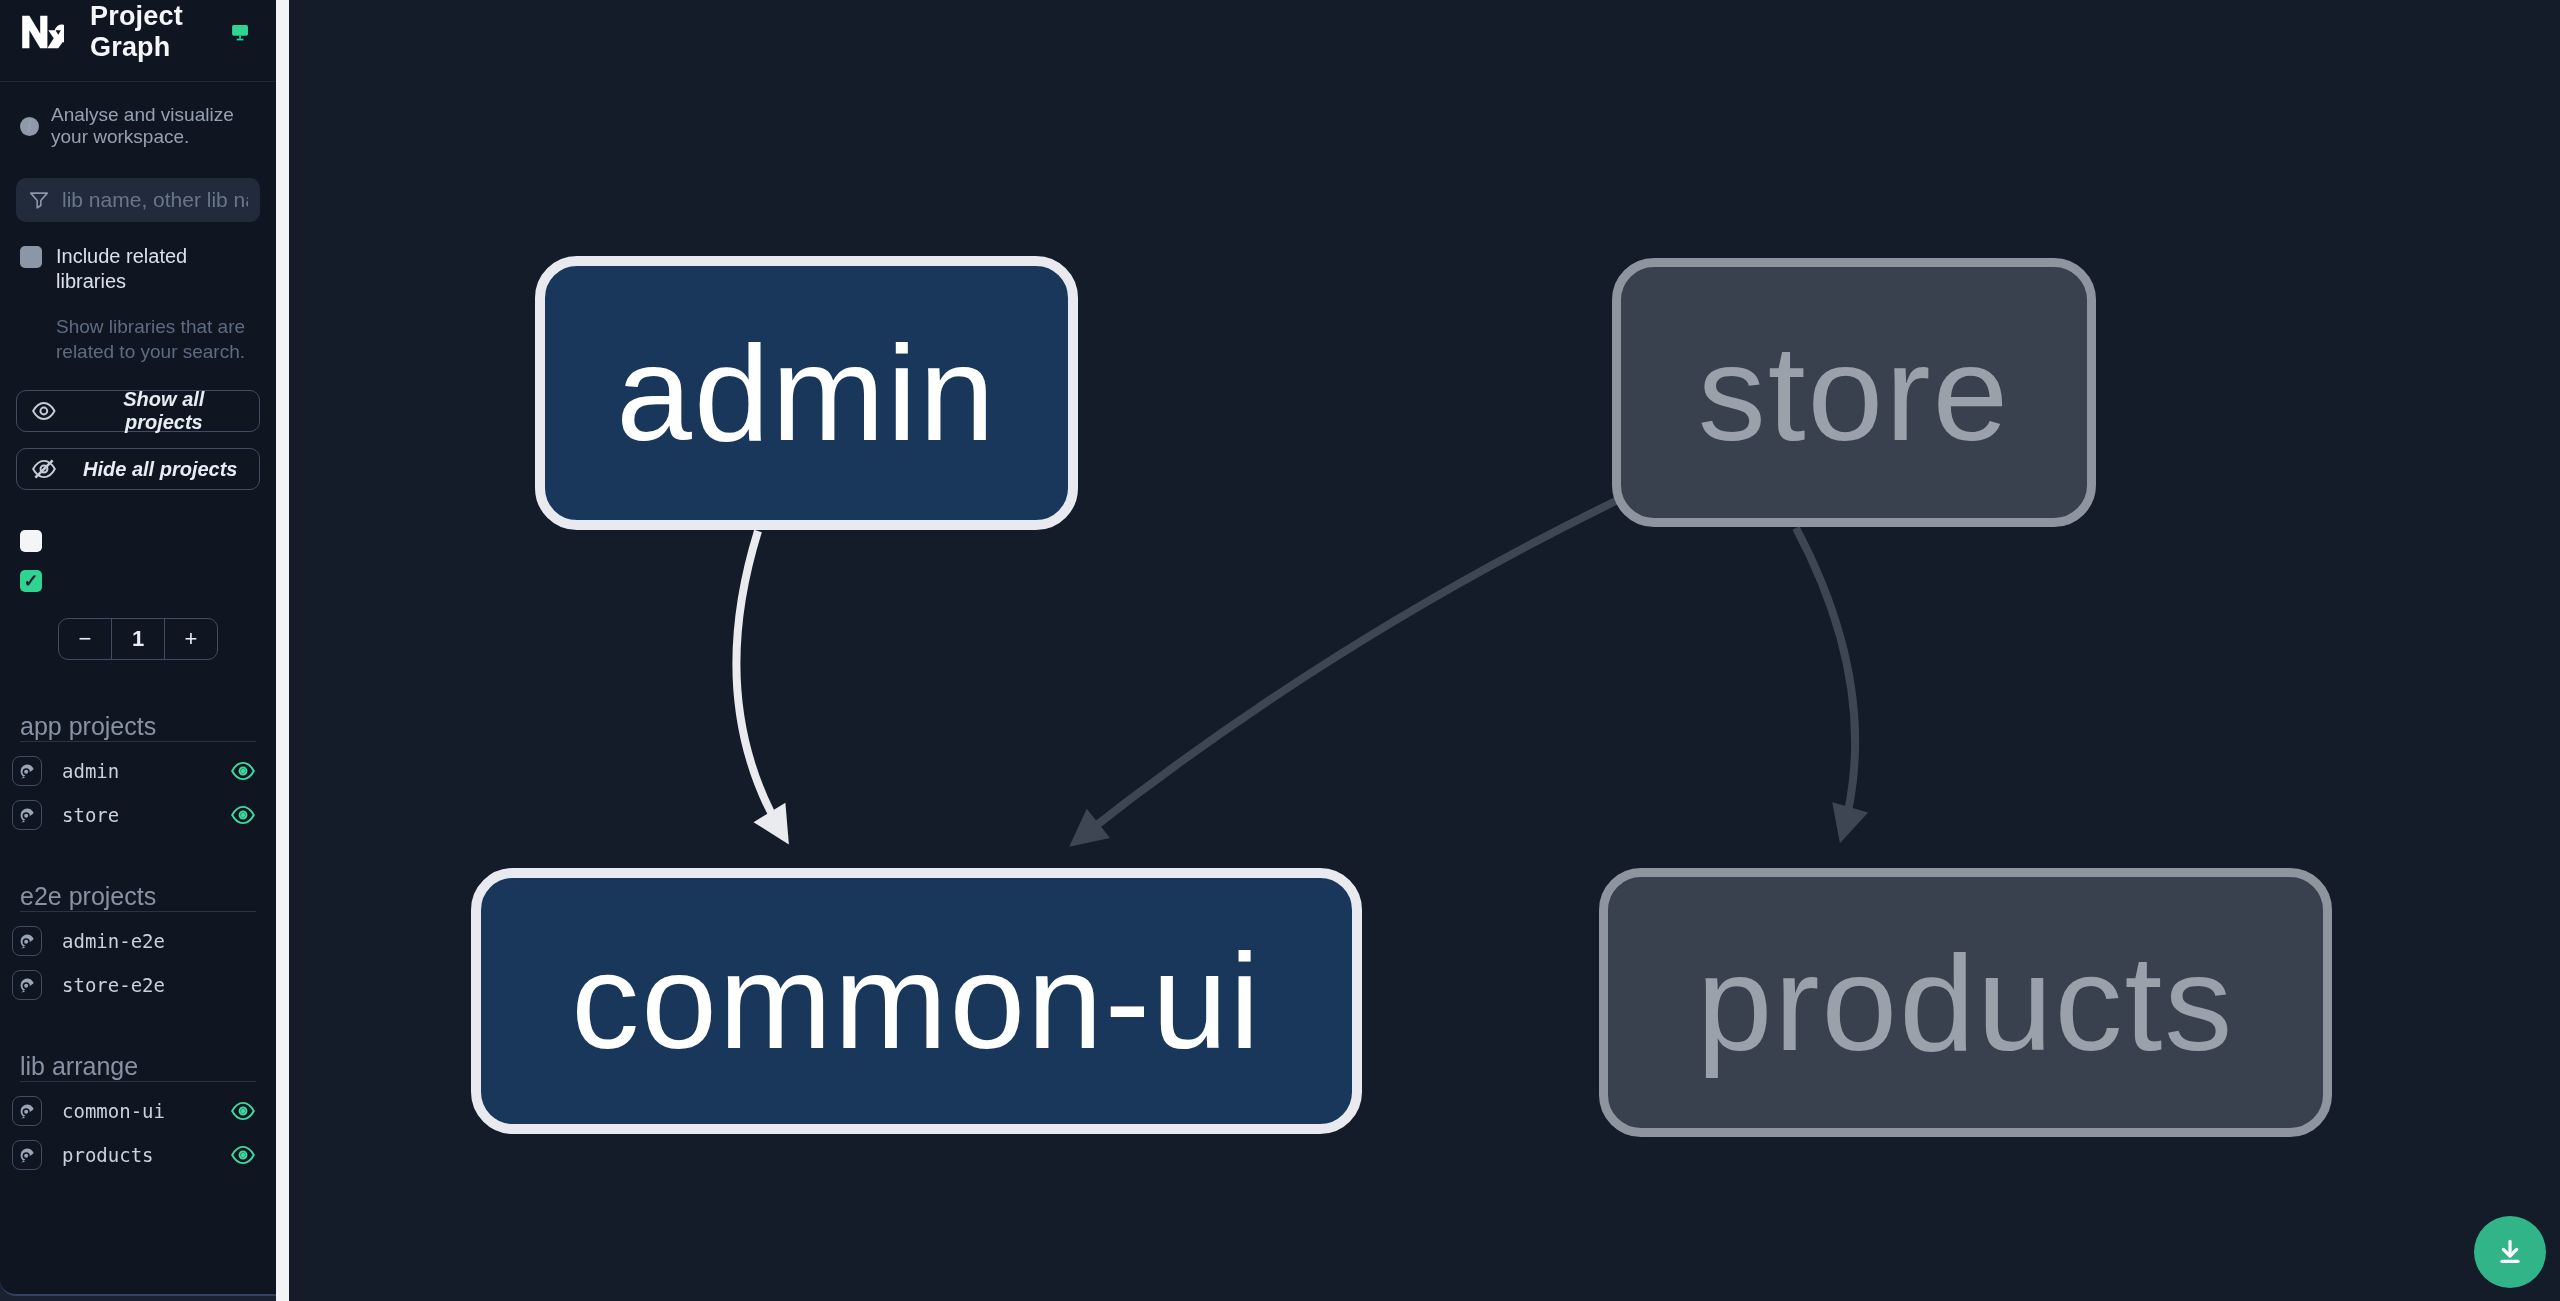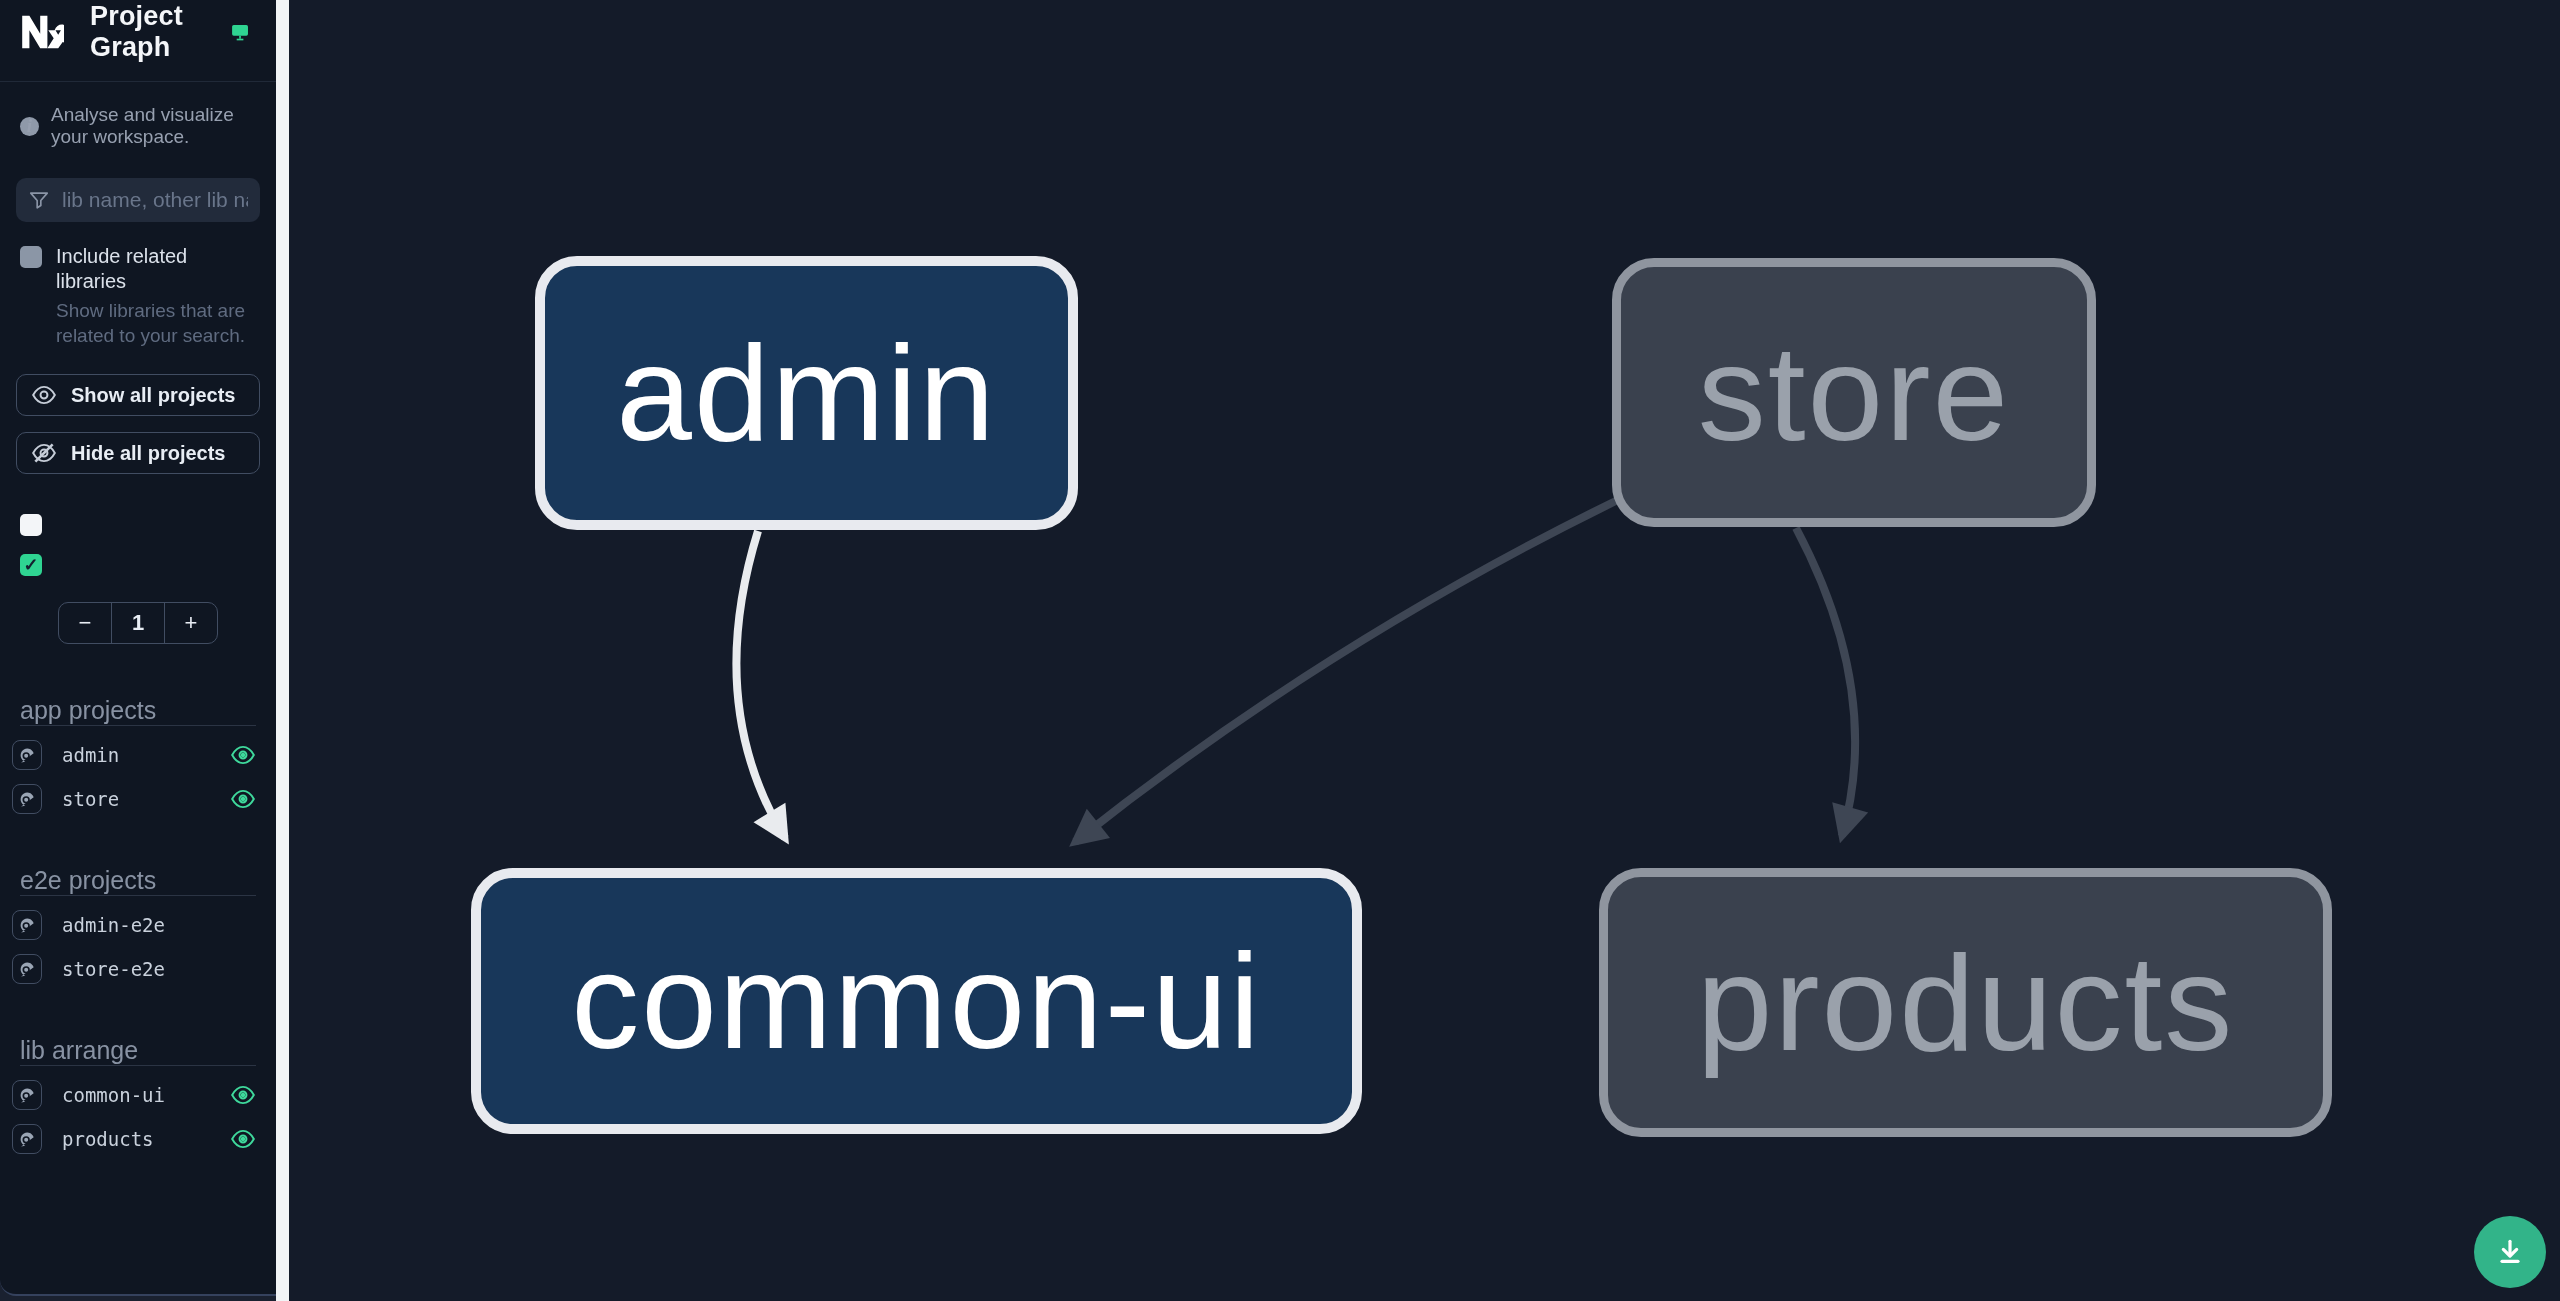--- a/index.html
+++ b/index.html
@@ -34,26 +34,26 @@
     color:#d6dce6; font-size:21px; width:100%; }
   .filter-box input::placeholder { color:#69758a; }
 
   .check-row { display:flex; padding:16px 20px 0 20px; gap:14px; }
   .checkbox { width:22px; height:22px; border-radius:5px; flex:0 0 auto; margin-top:2px; }
   .cb-gray  { background:#8b96a6; }
   .cb-white { background:#f3f5f8; }
   .cb-teal  { background:#2fd492; display:flex; align-items:center; justify-content:center;
     color:#14202f; font-size:18px; font-weight:700; }
   .check-text .cb-label { color:#dbe1ea; font-size:20px; font-weight:400; line-height:1.25; }
-  .check-text .cb-desc  { color:#5f6b80; font-size:19px; line-height:1.32; margin-top:4px;
+  .check-text .cb-desc  { color:#5f6b80; font-size:19px; line-height:1.32; margin-top:20px;
     max-width:208px; }
 
   .sb-btn { margin:0 16px; margin-top:16px; height:42px; border:1px solid #414d62;
     border-radius:10px; background:transparent; display:flex; align-items:center;
-    gap:14px; padding:12px 14px; cursor:pointer; width:244px; }
+    gap:26px; padding:12px 14px; cursor:pointer; width:244px;font-style:italic; }
   .sb-btn:first-of-type { margin-top:26px; }
   .sb-btn span { color:#e8edf4; font-size:20px; font-weight:700; }
   .btn-eye { width:26px; height:26px; }
 
   .stepper { margin:26px auto 0 58px; width:160px; height:42px; display:flex;
     border:1px solid #414d62; border-radius:10px; overflow:hidden; }
   .stepper > * { flex:1; display:flex; align-items:center; justify-content:center;
     color:#e8edf4; font-size:22px; background:transparent; border:none; }
   .stepper .seg-mid { border-left:1px solid #414d62; border-right:1px solid #414d62;
     font-weight:700; }

